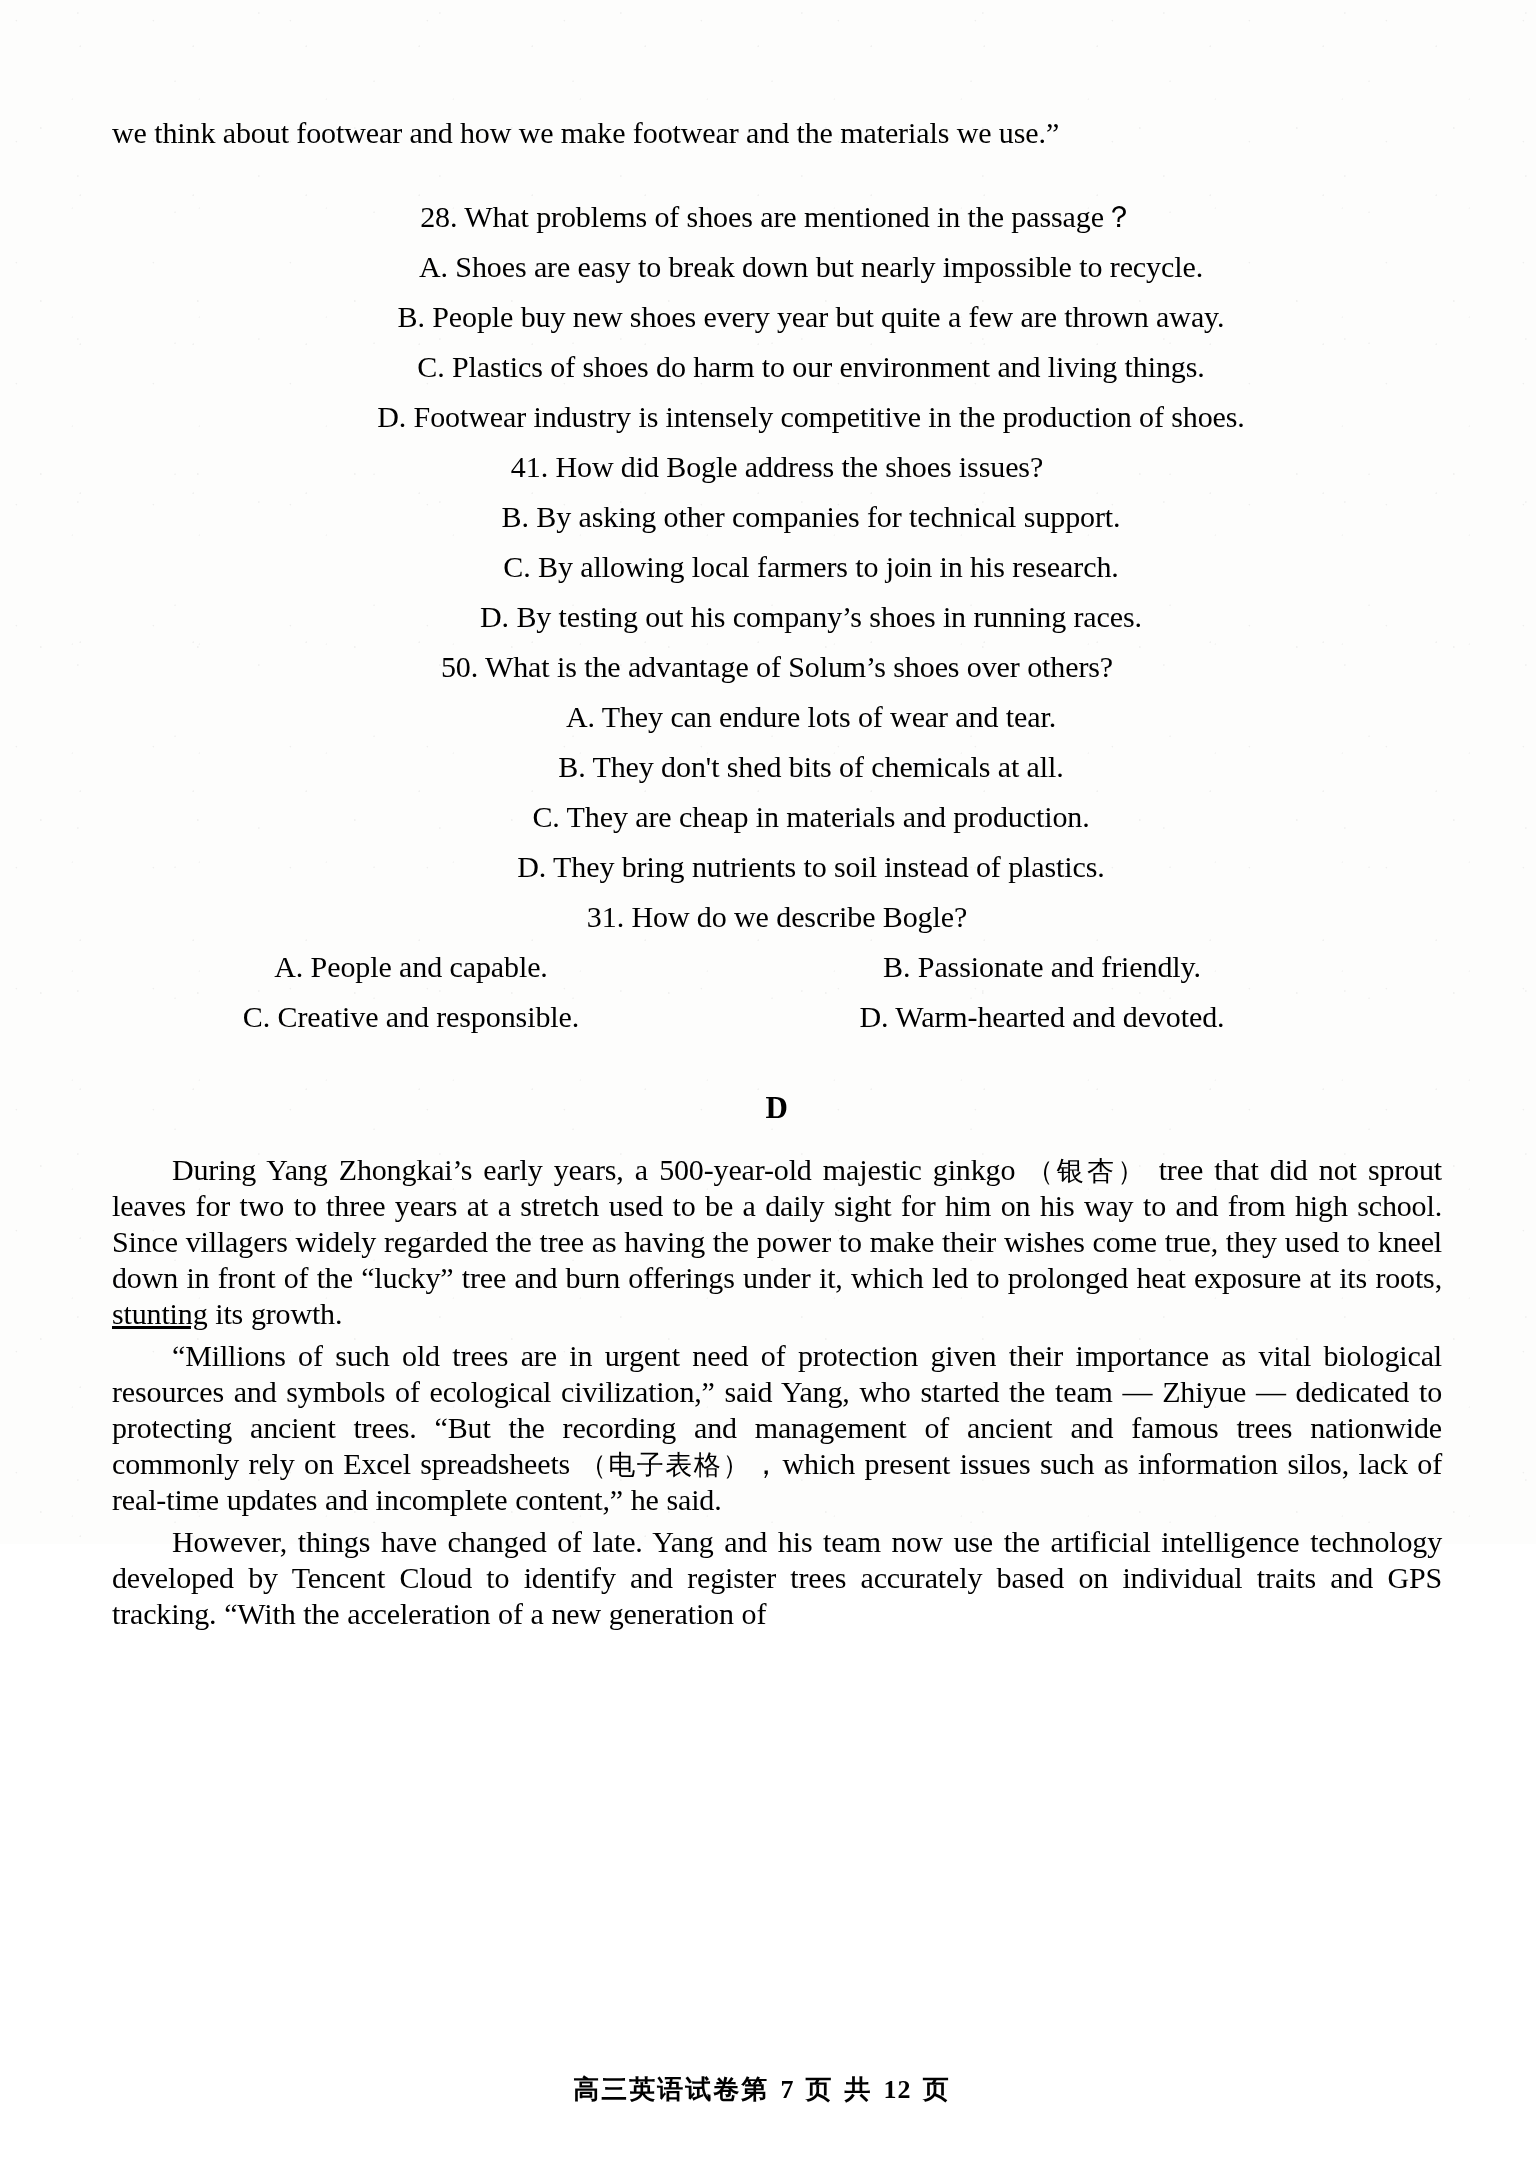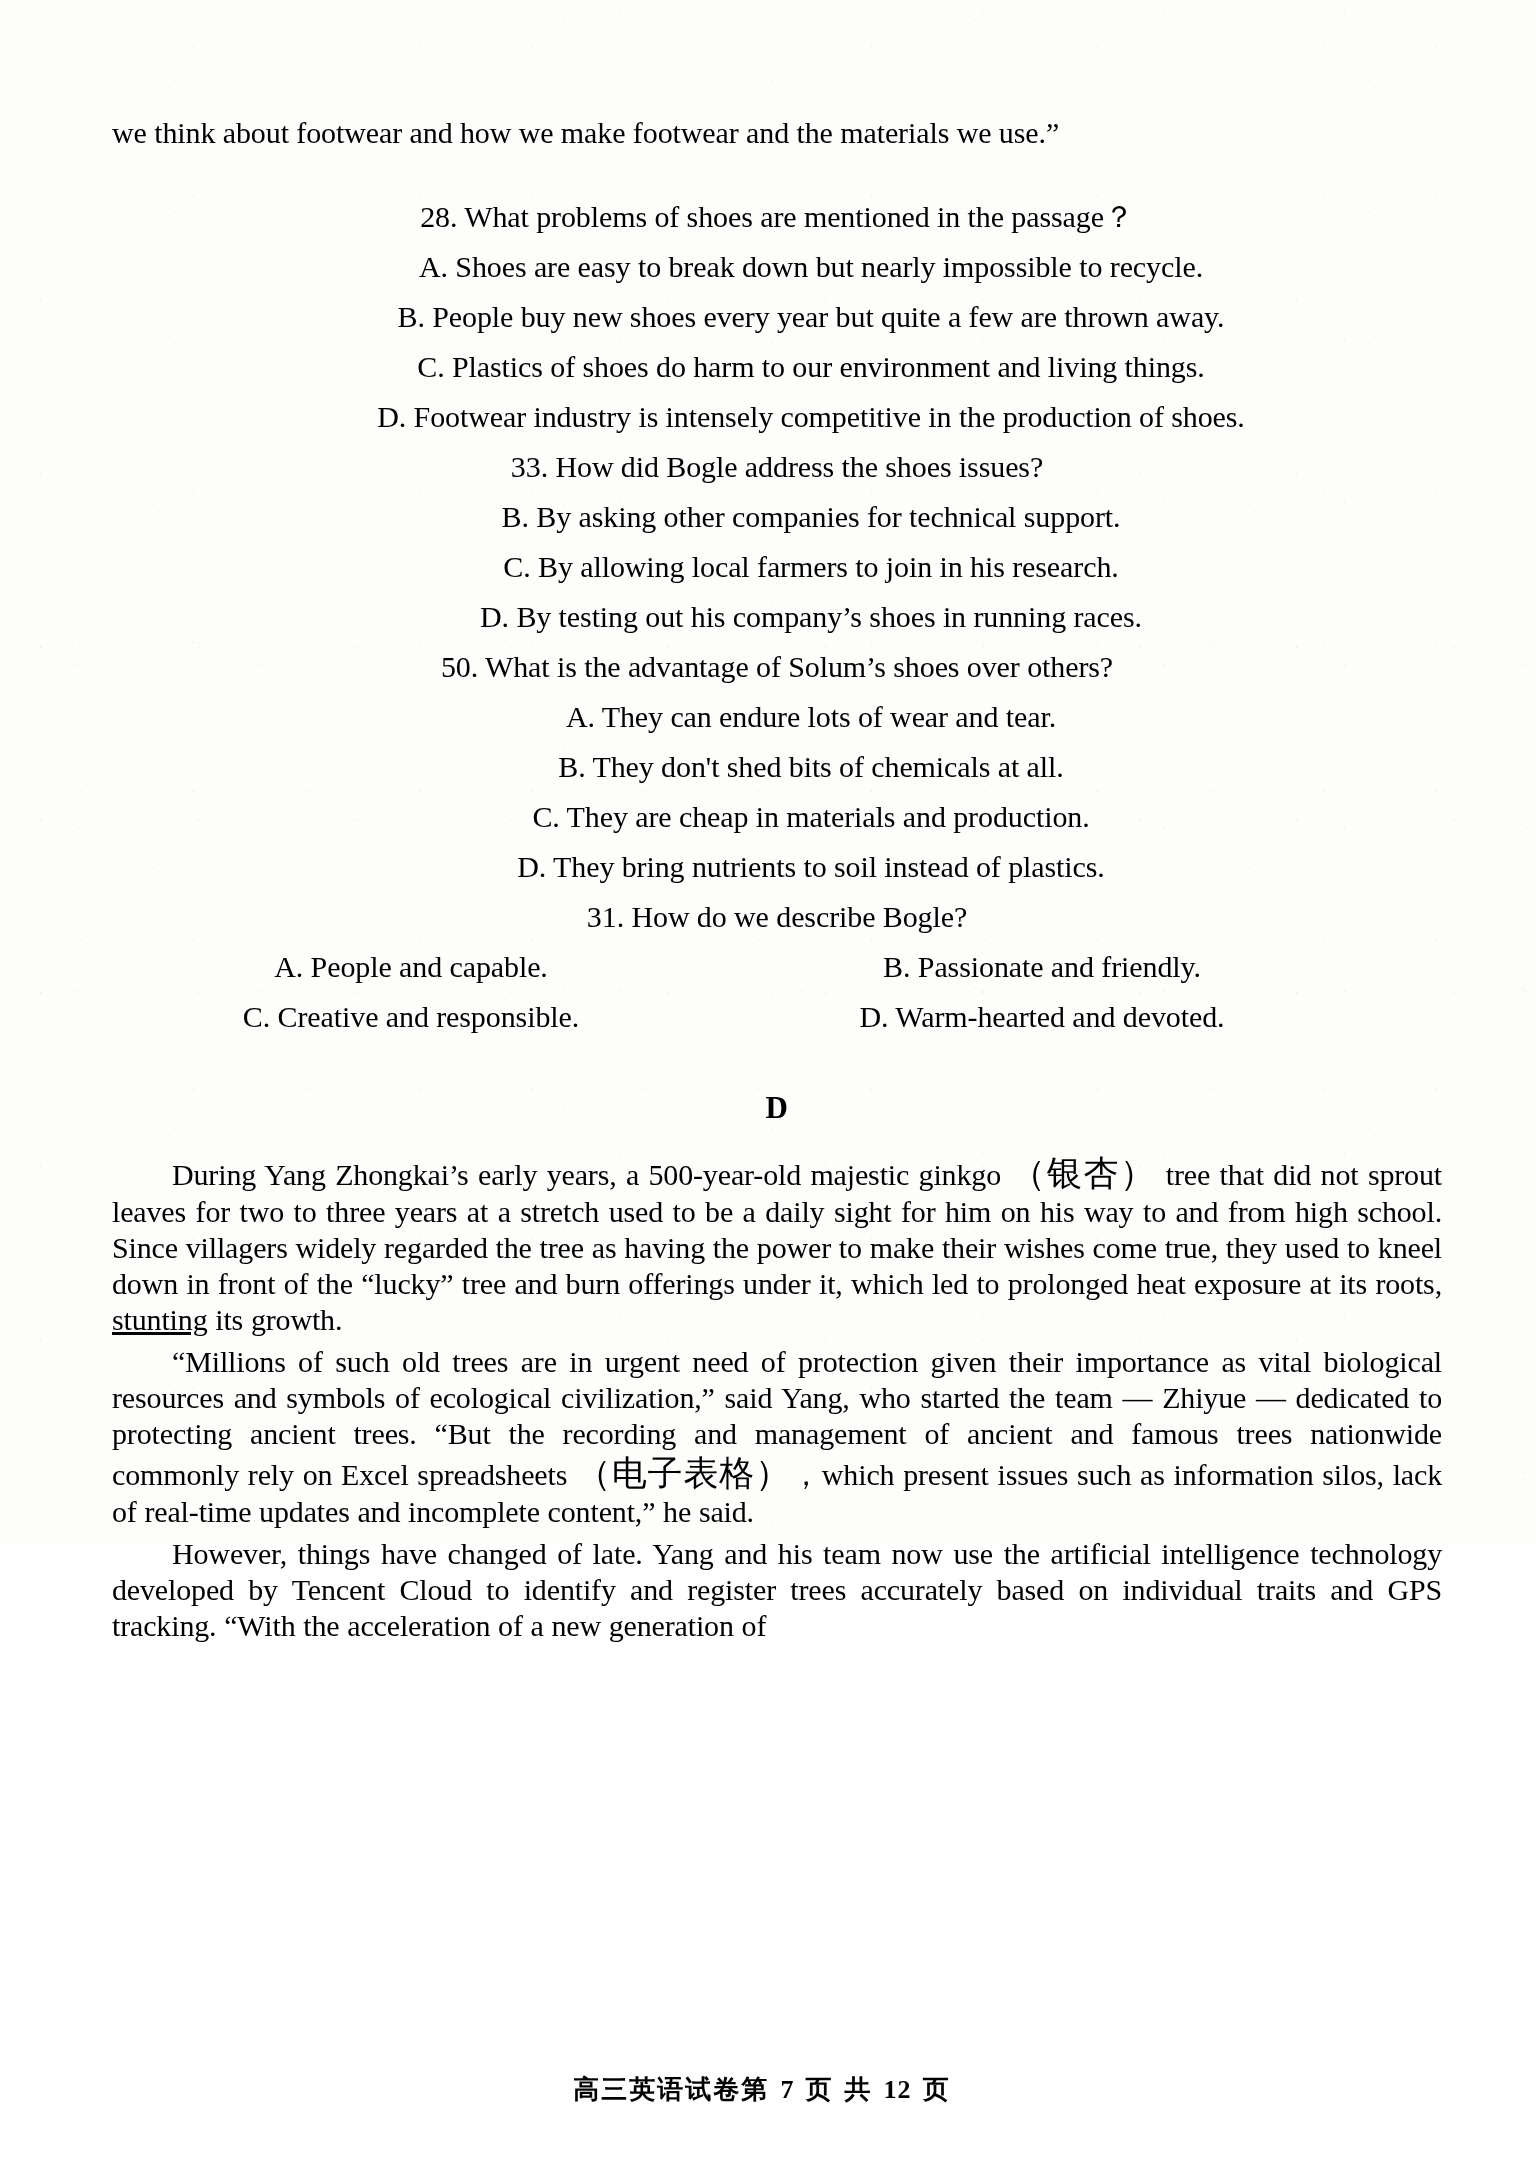--- a/index.html
+++ b/index.html
@@ -94,21 +94,21 @@
     line-height: 1.2;
     text-align: justify;
     text-justify: inter-word;
     text-indent: 60px;
     margin: 0 0 6px 0;
     letter-spacing: -0.15px;
     word-spacing: 0.4px;
   }
   .para .cn {
     font-family: "DejaVu Sans", "Liberation Sans", sans-serif;
-    font-size: 35px;
+    font-size: 27px;
   }
   .para u {
     text-decoration: underline;
     text-underline-offset: 2px;
   }
 
   
   .footer {
     position: absolute;
     left: 0;
@@ -139,21 +139,21 @@
 
       <div>
         <div class="q-stem">28. What problems of shoes are mentioned in the passage？</div>
         <div class="q-opt">A. Shoes are easy to break down but nearly impossible to recycle.</div>
         <div class="q-opt">B. People buy new shoes every year but quite a few are thrown away.</div>
         <div class="q-opt">C. Plastics of shoes do harm to our environment and living things.</div>
         <div class="q-opt">D. Footwear industry is intensely competitive in the production of shoes.</div>
       </div>
 
       <div>
-        <div class="q-stem">33. How did Bogle address the shoes issues?</div>
+        <div class="q-stem">41. How did Bogle address the shoes issues?</div>
         <div class="q-opt">B. By asking other companies for technical support.</div>
         <div class="q-opt">C. By allowing local farmers to join in his research.</div>
         <div class="q-opt">D. By testing out his company’s shoes in running races.</div>
       </div>
 
       <div>
         <div class="q-stem">50. What is the advantage of Solum’s shoes over others?</div>
         <div class="q-opt">A. They can endure lots of wear and tear.</div>
         <div class="q-opt">B. They don't shed bits of chemicals at all.</div>
         <div class="q-opt">C. They are cheap in materials and production.</div>

